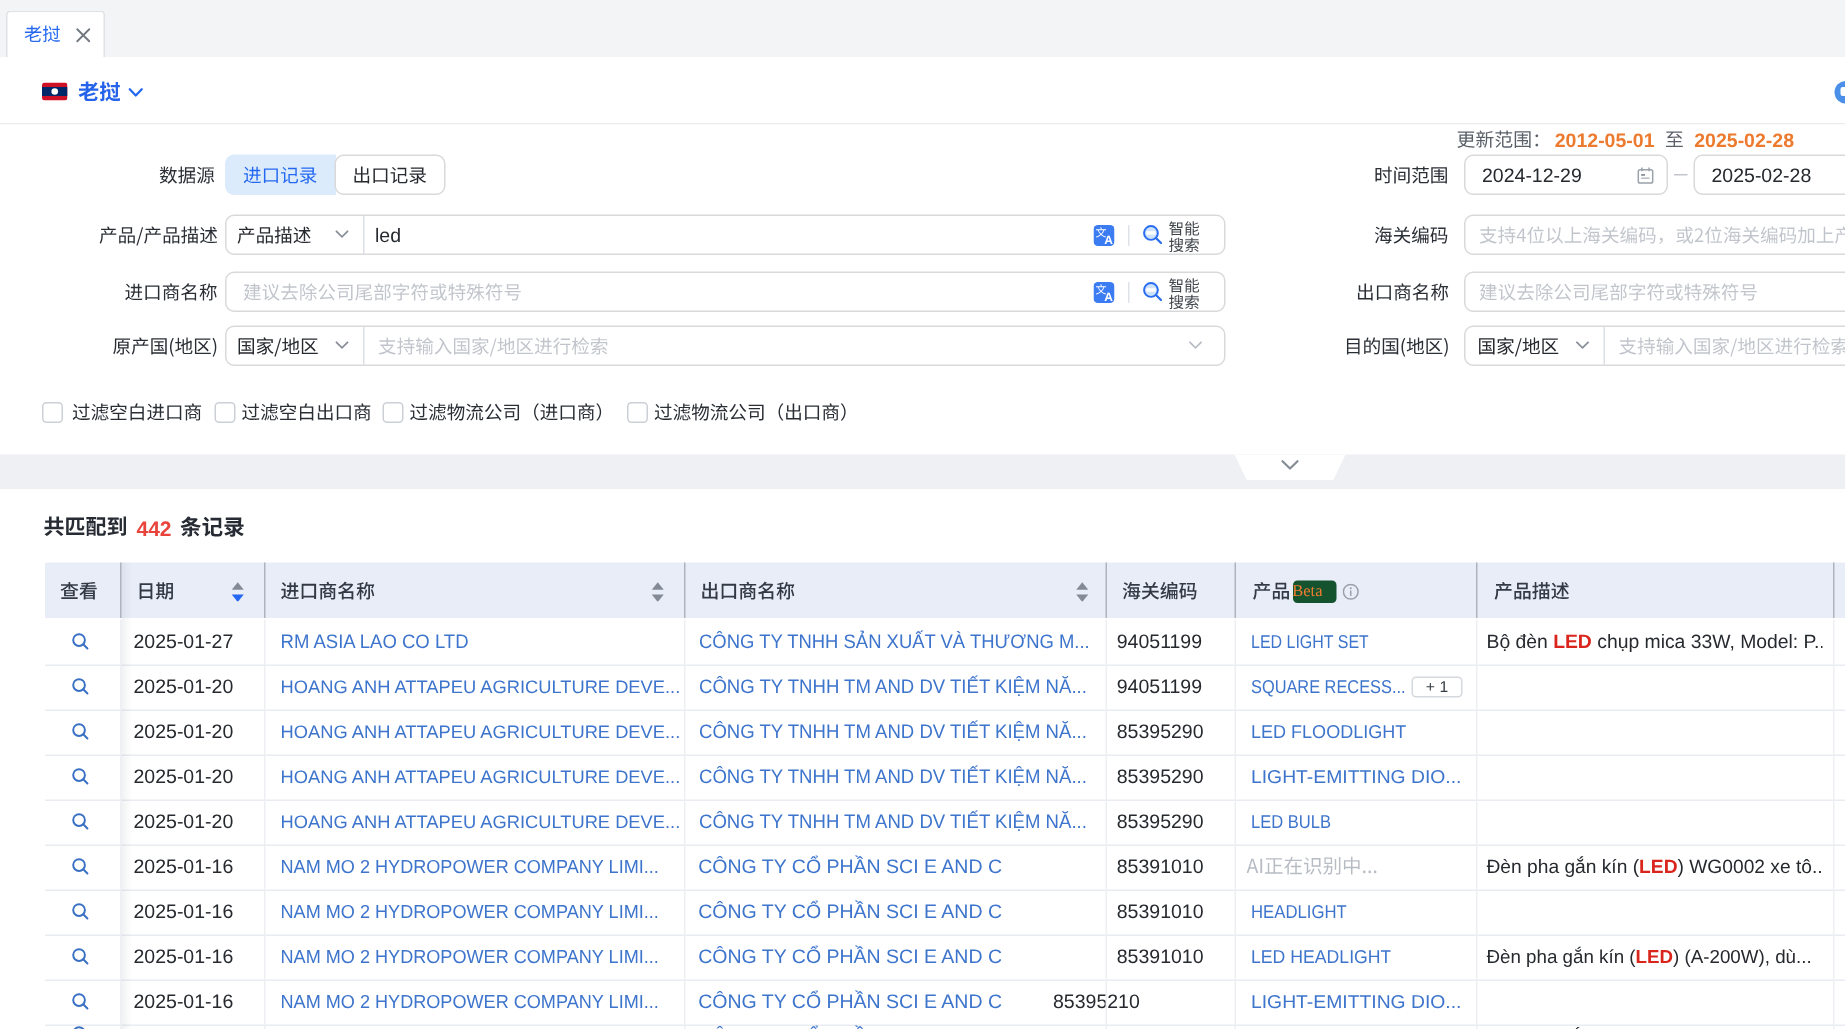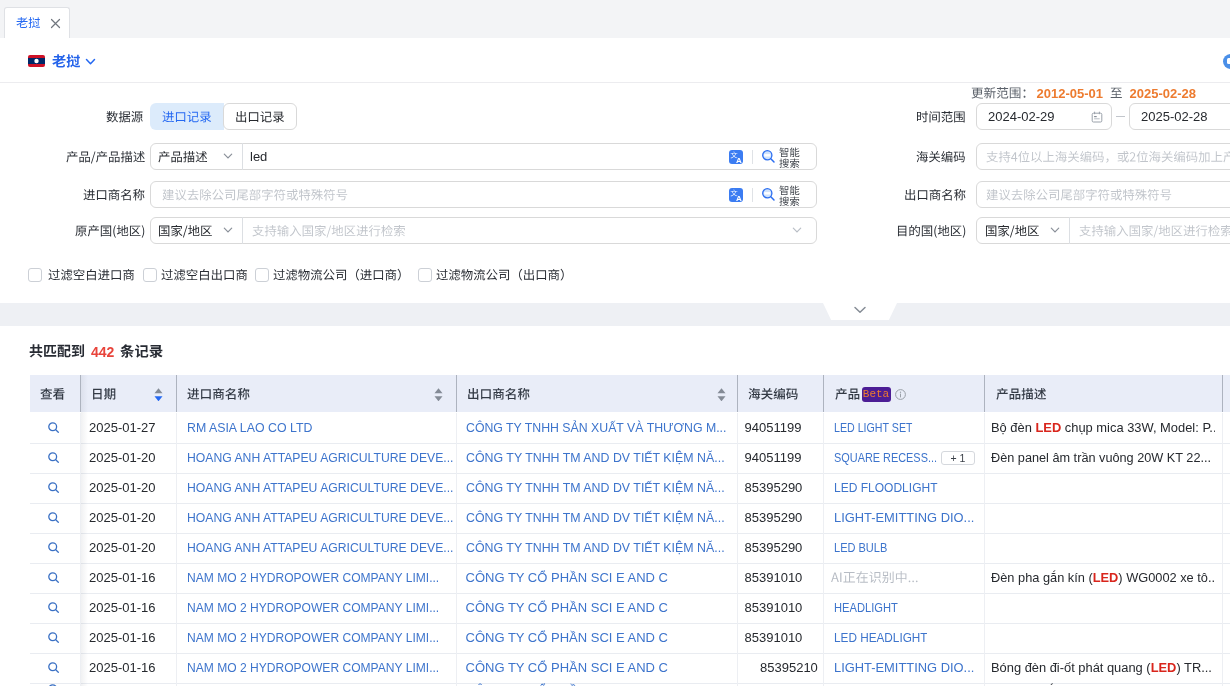--- a/index.html
+++ b/index.html
@@ -199,21 +199,21 @@
       </svg></div>
     <div style="position:absolute;right:264px;top:108.0px"><svg width="49.6" height="18.0" viewBox="0 0 49.6 18.0">
         <g fill="#2a2e35" transform="translate(0 13.39) scale(0.6200)">
           <use href="#q19" x="0.00"></use>
           <use href="#q20" x="20.00"></use>
           <use href="#q7" x="40.00"></use>
           <use href="#q8" x="60.00"></use>
         </g>
       </svg></div>
     <div style="position:absolute;left:976px;top:103px;width:136px;height:27px;background:#fff;border:1px solid #d9d9d9;border-radius:6px;box-sizing:border-box"></div>
-    <div class="lat" style="left:988px;top:108px">2024-02-29</div>
+    <div class="lat" style="left:988px;top:108px">2024-12-29</div>
     <svg style="position:absolute;left:1091px;top:111px" width="12" height="12" viewBox="0 0 12 12">
 <rect x="1.2" y="2.2" width="9.6" height="8.8" rx="1.2" stroke="#9aa1aa" fill="none"></rect>
       <path d="M3.6 0.7 V3.2 M8.4 0.7 V3.2" stroke="#9aa1aa" fill="none"></path>
       <rect x="3.1" y="5" width="2.6" height="1.2" fill="#878e97"></rect>
       <rect x="3.1" y="7.3" width="5.6" height="1" fill="#b7bcc3"></rect>
     </svg>
     <div style="position:absolute;left:1116px;top:116.2px;width:8.5px;height:1.2px;background:#c2c6cc"></div>
     <div style="position:absolute;left:1129px;top:103px;width:137px;height:27px;background:#fff;border:1px solid #d9d9d9;border-radius:6px;box-sizing:border-box"></div>
     <div class="lat" style="left:1141px;top:108px">2025-02-28</div>
     <div style="position:absolute;right:1085px;top:147.5px"><svg width="79.3" height="18.0" viewBox="0 0 79.3 18.0">
@@ -597,21 +597,21 @@
         </g>
       </svg></div>
     <div style="position:absolute;left:996px;top:384.9px"><svg width="50.4" height="18.3" viewBox="0 0 50.4 18.3">
         <g fill="#333a45" transform="translate(0 13.61) scale(0.6300)">
           <use href="#q102" x="0.00"></use>
           <use href="#q103" x="20.00"></use>
           <use href="#q104" x="40.00"></use>
           <use href="#q105" x="60.00"></use>
         </g>
       </svg></div>
-    <div style="position:absolute;left:861.5px;top:387px;width:29px;height:14.5px;background:#4c1d95;border-radius:3px;text-align:center;font-family:Liberation Mono, monospace;font-size:11px;line-height:14.5px;color:#ed7b2f">Beta</div>
+    <div style="position:absolute;left:861.5px;top:387px;width:29px;height:14.5px;background:#14532d;border-radius:3px;font-family:Liberation Serif, serif;font-size:11px;line-height:14.5px;color:#ed7b2f">Beta</div>
     <svg style="position:absolute;left:894.5px;top:388.5px" width="11" height="11" viewBox="0 0 11 11">
 <circle cx="5.5" cy="5.5" r="4.9" stroke="#9aa0a8" fill="none"></circle>
       <path d="M5.5 5 V8" stroke="#9aa0a8" stroke-linecap="round"></path>
       <circle cx="5.5" cy="3.2" r="0.7" fill="#9aa0a8"></circle>
     </svg>
     <svg style="position:absolute;left:153.5px;top:387.8px" width="9" height="13.5" viewBox="0 0 9 13.5">
       <path d="M4.5 0.2 L8.5 5.2 H0.5 Z" fill="#848b96"></path>
       <path d="M4.5 13.3 L0.5 8.3 H8.5 Z" fill="#2468f2"></path>
     </svg>
     <svg style="position:absolute;left:433.5px;top:387.8px" width="9" height="13.5" viewBox="0 0 9 13.5">
@@ -644,21 +644,20 @@
     <svg style="position:absolute;left:47.5px;top:451.7px" width="12" height="12" viewBox="0 0 12 12">
 <circle cx="4.7" cy="4.7" r="3.9" stroke="#3a70c4" stroke-width="1.3" fill="none"></circle>
       <path d="M7.5 7.5 L10.3 10.3" stroke="#3a70c4" stroke-width="1.3" stroke-linecap="round"></path>
     </svg>
     <div class="lat" style="left:89px;top:449.0px">2025-01-20</div>
     <div class="lat lk" style="left:186.5px;top:449.0px;width:276px;font-size:12px;transform:scaleX(1.017);transform-origin:0 50%">HOANG ANH ATTAPEU AGRICULTURE DEVE...</div>
     <div class="lat lk" style="left:465.5px;top:449.0px;width:286px;font-size:13px;transform:scaleX(0.952);transform-origin:0 50%">CÔNG TY TNHH TM AND DV TIẾT KIỆM NĂ...</div>
     <div class="lat" style="left:744.5px;top:449.0px">94051199</div>
     <div class="lat lk" style="left:833.5px;top:449.0px;max-width:122px;font-size:12.4px;transform:scaleX(0.88);transform-origin:0 50%">SQUARE RECESS...</div>
     <div style="position:absolute;left:941px;top:450.5px;width:34px;height:14px;border:1px solid #d5d8dd;border-radius:3px;box-sizing:border-box;text-align:center;font-family:'Liberation Sans',sans-serif;font-size:10.5px;line-height:12px;color:#3a4048">+ 1</div>
-    <div class="lat" style="left:991px;top:449.0px;width:224px;overflow:hidden;white-space:nowrap;font-size:12.71px">Đèn panel âm trần vuông 20W KT 22...</div>
     <div style="position:absolute;left:30px;top:503px;width:1200px;height:1px;background:#e9ecf1"></div>
     <svg style="position:absolute;left:47.5px;top:481.7px" width="12" height="12" viewBox="0 0 12 12">
 <circle cx="4.7" cy="4.7" r="3.9" stroke="#3a70c4" stroke-width="1.3" fill="none"></circle>
       <path d="M7.5 7.5 L10.3 10.3" stroke="#3a70c4" stroke-width="1.3" stroke-linecap="round"></path>
     </svg>
     <div class="lat" style="left:89px;top:479.0px">2025-01-20</div>
     <div class="lat lk" style="left:186.5px;top:479.0px;width:276px;font-size:12px;transform:scaleX(1.017);transform-origin:0 50%">HOANG ANH ATTAPEU AGRICULTURE DEVE...</div>
     <div class="lat lk" style="left:465.5px;top:479.0px;width:286px;font-size:13px;transform:scaleX(0.952);transform-origin:0 50%">CÔNG TY TNHH TM AND DV TIẾT KIỆM NĂ...</div>
     <div class="lat" style="left:744.5px;top:479.0px">85395290</div>
     <div class="lat lk" style="left:833.5px;top:479.0px;max-width:160px;font-size:12.4px;transform:scaleX(0.97);transform-origin:0 50%">LED FLOODLIGHT</div>
@@ -719,31 +718,31 @@
     <div style="position:absolute;left:30px;top:653px;width:1200px;height:1px;background:#e9ecf1"></div>
     <svg style="position:absolute;left:47.5px;top:631.7px" width="12" height="12" viewBox="0 0 12 12">
 <circle cx="4.7" cy="4.7" r="3.9" stroke="#3a70c4" stroke-width="1.3" fill="none"></circle>
       <path d="M7.5 7.5 L10.3 10.3" stroke="#3a70c4" stroke-width="1.3" stroke-linecap="round"></path>
     </svg>
     <div class="lat" style="left:89px;top:629.0px">2025-01-16</div>
     <div class="lat lk" style="left:186.5px;top:629.0px;width:276px;font-size:12.5px;transform:scaleX(0.965);transform-origin:0 50%">NAM MO 2 HYDROPOWER COMPANY LIMI...</div>
     <div class="lat lk" style="left:465.5px;top:629.0px;width:286px;font-size:13px;transform:scaleX(1.0);transform-origin:0 50%">CÔNG TY CỔ PHẦN SCI E AND C</div>
     <div class="lat" style="left:744.5px;top:629.0px">85391010</div>
     <div class="lat lk" style="left:833.5px;top:629.0px;max-width:160px;font-size:12.4px;transform:scaleX(0.95);transform-origin:0 50%">LED HEADLIGHT</div>
+    <div class="lat" style="left:991px;top:629.0px;width:224px;overflow:hidden;white-space:nowrap;font-size:12.5px">Đèn pha gắn kín (<b style="color:#d9251c">LED</b>) (A-200W), dù...</div>
     <div style="position:absolute;left:30px;top:683px;width:1200px;height:1px;background:#e9ecf1"></div>
     <svg style="position:absolute;left:47.5px;top:661.7px" width="12" height="12" viewBox="0 0 12 12">
 <circle cx="4.7" cy="4.7" r="3.9" stroke="#3a70c4" stroke-width="1.3" fill="none"></circle>
       <path d="M7.5 7.5 L10.3 10.3" stroke="#3a70c4" stroke-width="1.3" stroke-linecap="round"></path>
     </svg>
     <div class="lat" style="left:89px;top:659.0px">2025-01-16</div>
     <div class="lat lk" style="left:186.5px;top:659.0px;width:276px;font-size:12.5px;transform:scaleX(0.965);transform-origin:0 50%">NAM MO 2 HYDROPOWER COMPANY LIMI...</div>
     <div class="lat lk" style="left:465.5px;top:659.0px;width:286px;font-size:13px;transform:scaleX(1.0);transform-origin:0 50%">CÔNG TY CỔ PHẦN SCI E AND C</div>
-    <div class="lat" style="left:760px;top:659.0px">85395210</div>
+    <div class="lat" style="left:702px;top:659.0px">85395210</div>
     <div class="lat lk" style="left:833.5px;top:659.0px;max-width:160px;font-size:12.4px;transform:scaleX(1.04);transform-origin:0 50%">LIGHT-EMITTING DIO...</div>
-    <div class="lat" style="left:991px;top:659.0px;width:224px;overflow:hidden;white-space:nowrap;font-size:12.88px">Bóng đèn đi-ốt phát quang (<b style="color:#d9251c">LED</b>) TR...</div>
     <svg style="position:absolute;left:47.5px;top:684.2px" width="12" height="12" viewBox="0 0 12 12">
 <circle cx="4.7" cy="4.7" r="3.9" stroke="#3a70c4" stroke-width="1.3" fill="none"></circle>
       <path d="M7.5 7.5 L10.3 10.3" stroke="#3a70c4" stroke-width="1.3" stroke-linecap="round"></path>
     </svg>
     <div class="lat" style="left:89px;top:681.5px">2025-01-16</div>
     <div class="lat lk" style="left:186.5px;top:681.5px;width:276px;font-size:12.5px;transform:scaleX(0.965);transform-origin:0 50%">NAM MO 2 HYDROPOWER COMPANY LIMI...</div>
     <div class="lat lk" style="left:465.5px;top:681.5px;width:286px;font-size:13px;transform:scaleX(1.0);transform-origin:0 50%">CÔNG TY CỔ PHẦN SCI E AND C</div>
     <div class="lat" style="left:744.5px;top:681.5px">85391010</div>
     <div class="lat lk" style="left:833.5px;top:681.5px;max-width:160px;font-size:12.4px;transform:scaleX(0.9);transform-origin:0 50%">HEADLIGHT</div>
     <div class="lat" style="left:991px;top:681.5px;width:224px;overflow:hidden;white-space:nowrap;font-size:12.3px">Đèn pha gắn kín (<b style="color:#d9251c">LED</b>) 500W...</div>

